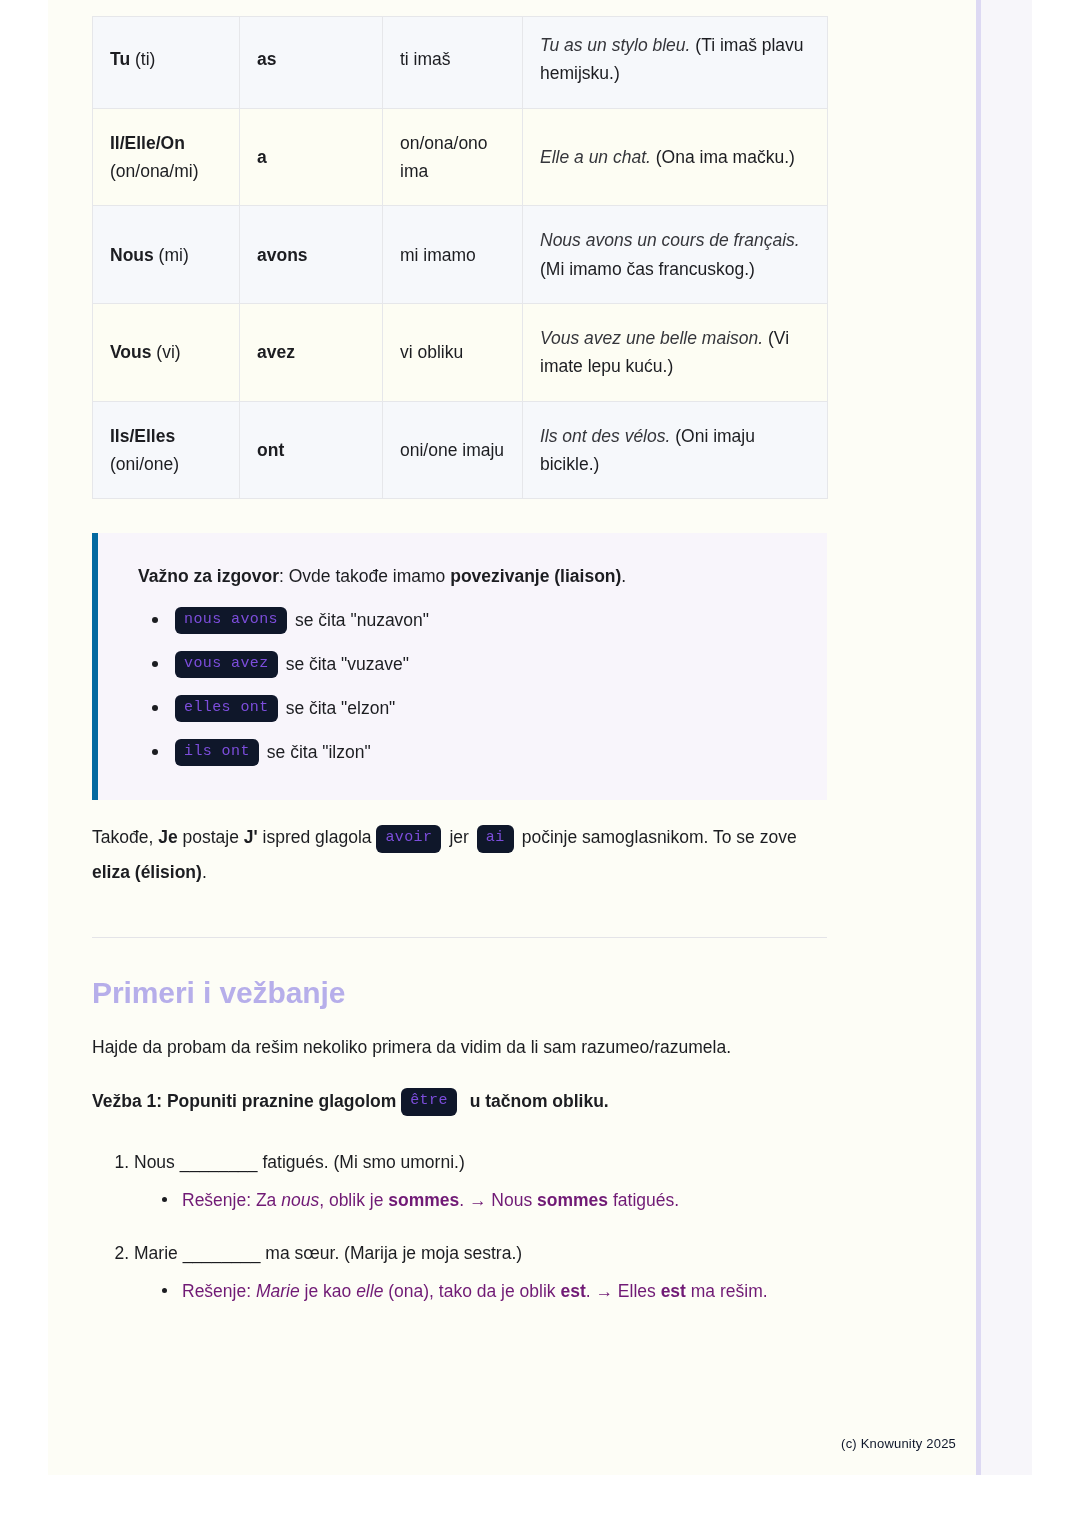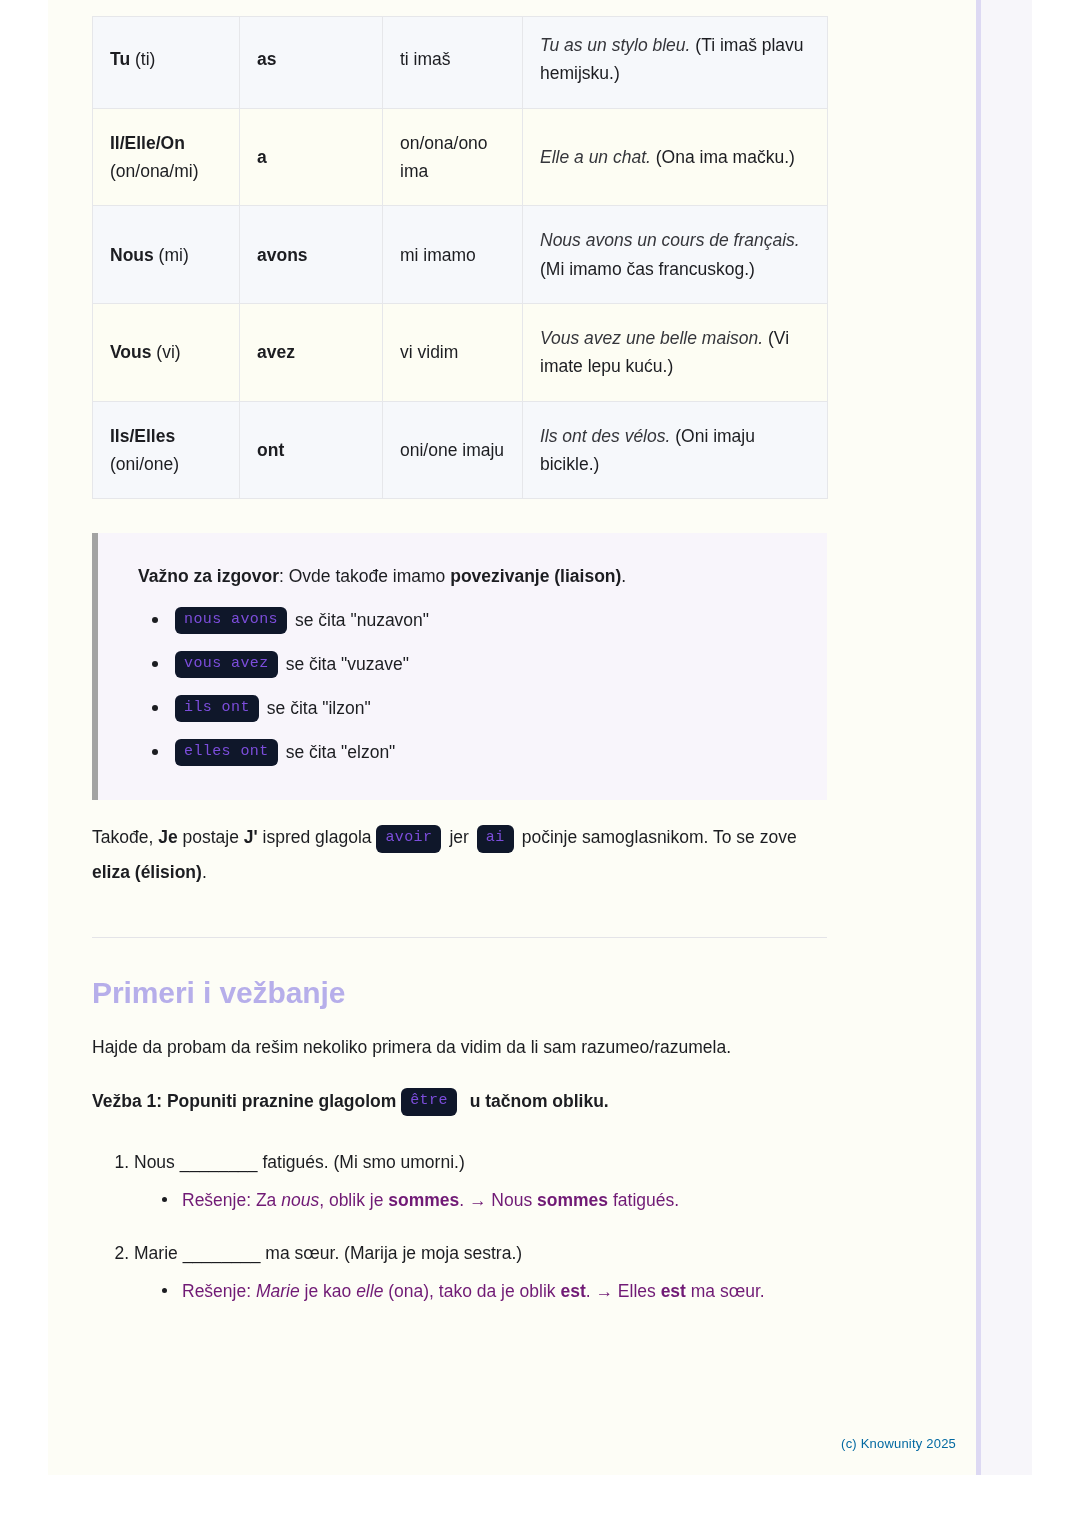--- a/index.html
+++ b/index.html
@@ -85,21 +85,21 @@
 
   
   .row-clip td { padding-top: 14px; }
 
   
   .callout {
     margin: 34px 0 0 0;
     width: 735px;
     box-sizing: border-box;
     background: #f8f5fb;
-    border-left: 6px solid #a3a3a3;
+    border-left: 6px solid #0369a1;
     padding: 29px 26px 34px 40px;
   }
   .callout-title {
     font-size: 17.5px;
     line-height: 1.6;
     color: #1c1d21;
     margin: 0 0 6px 0;
   }
   .callout-title b { font-weight: 700; }
 
@@ -212,21 +212,21 @@
   .blank { letter-spacing: 0; }
   i { font-style: italic; }
   b { font-weight: 700; }
 
   
   #watermark {
     position: absolute;
     right: 20px;
     bottom: 24px;
     font-size: 13px;
-    color: #0369a1;
+    color: #0f172a;
     letter-spacing: 0.2px;
     white-space: nowrap;
   }
 </style>
 </head>
 <body>
 
 <div id="page-sheet">
   <div id="page-inner">
 
@@ -267,21 +267,21 @@
           <td>mi imamo</td>
           <td>
             <span class="ex-fr">Nous avons un cours de français.</span><span class="ex-sr"> (Mi imamo čas francuskog.)</span>
           </td>
         </tr>
         <tr class="row-b">
           <td>
             <span class="pron-main">Vous</span><span class="pron-sub"> (vi)</span>
           </td>
           <td class="form-cell">avez</td>
-          <td>vi vidim</td>
+          <td>vi obliku</td>
           <td>
             <span class="ex-fr">Vous avez une belle maison.</span><span class="ex-sr"> (Vi imate lepu kuću.)</span>
           </td>
         </tr>
         <tr class="row-a">
           <td>
             <span class="pron-main">Ils/Elles</span><br>
             <span class="pron-sub">(oni/one)</span>
           </td>
           <td class="form-cell">ont</td>
@@ -303,27 +303,27 @@
           <span class="chip">nous avons</span>
           <span class="chip-sp">se čita "nuzavon"</span>
         </li>
         <li>
           <span class="bullet"></span>
           <span class="chip">vous avez</span>
           <span class="chip-sp">se čita "vuzave"</span>
         </li>
         <li>
           <span class="bullet"></span>
-          <span class="chip">ils ont</span>
-          <span class="chip-sp">se čita "ilzon"</span>
+          <span class="chip">elles ont</span>
+          <span class="chip-sp">se čita "elzon"</span>
         </li>
         <li>
           <span class="bullet"></span>
-          <span class="chip">elles ont</span>
-          <span class="chip-sp">se čita "elzon"</span>
+          <span class="chip">ils ont</span>
+          <span class="chip-sp">se čita "ilzon"</span>
         </li>
       </ul>
     </div>
 
     <p class="para">
       <span>Takođe, </span><b>Je</b><span> postaje </span><b>J'</b><span> ispred glagola </span><span class="chip">avoir</span><span class="chip-sp">jer</span><span class="chip">ai</span><span class="chip-sp">počinje samoglasnikom. To se zove </span><b>eliza (élision)</b><span>.</span>
     </p>
 
     <div class="divider"></div>
 
@@ -341,21 +341,21 @@
         <ul class="sol-list">
           <li>
             <span class="bullet"></span><span>Rešenje: Za </span><i>nous</i><span>, oblik je </span><b>sommes</b><span>. → Nous </span><b>sommes</b><span> fatigués.</span>
           </li>
         </ul>
       </li>
       <li>
         <span>Marie </span><span class="blank">________</span><span> ma sœur. (Marija je moja sestra.)</span>
         <ul class="sol-list">
           <li>
-            <span class="bullet"></span><span>Rešenje: </span><i>Marie</i><span> je kao </span><i>elle</i><span> (ona), tako da je oblik </span><b>est</b><span>. → Elles </span><b>est</b><span> ma sœur.</span>
+            <span class="bullet"></span><span>Rešenje: </span><i>Marie</i><span> je kao </span><i>elle</i><span> (ona), tako da je oblik </span><b>est</b><span>. → Elles </span><b>est</b><span> ma rešim.</span>
           </li>
         </ul>
       </li>
     </ol>
 
   </div>
 
   <div id="watermark">(c) Knowunity 2025</div>
 </div>
 

